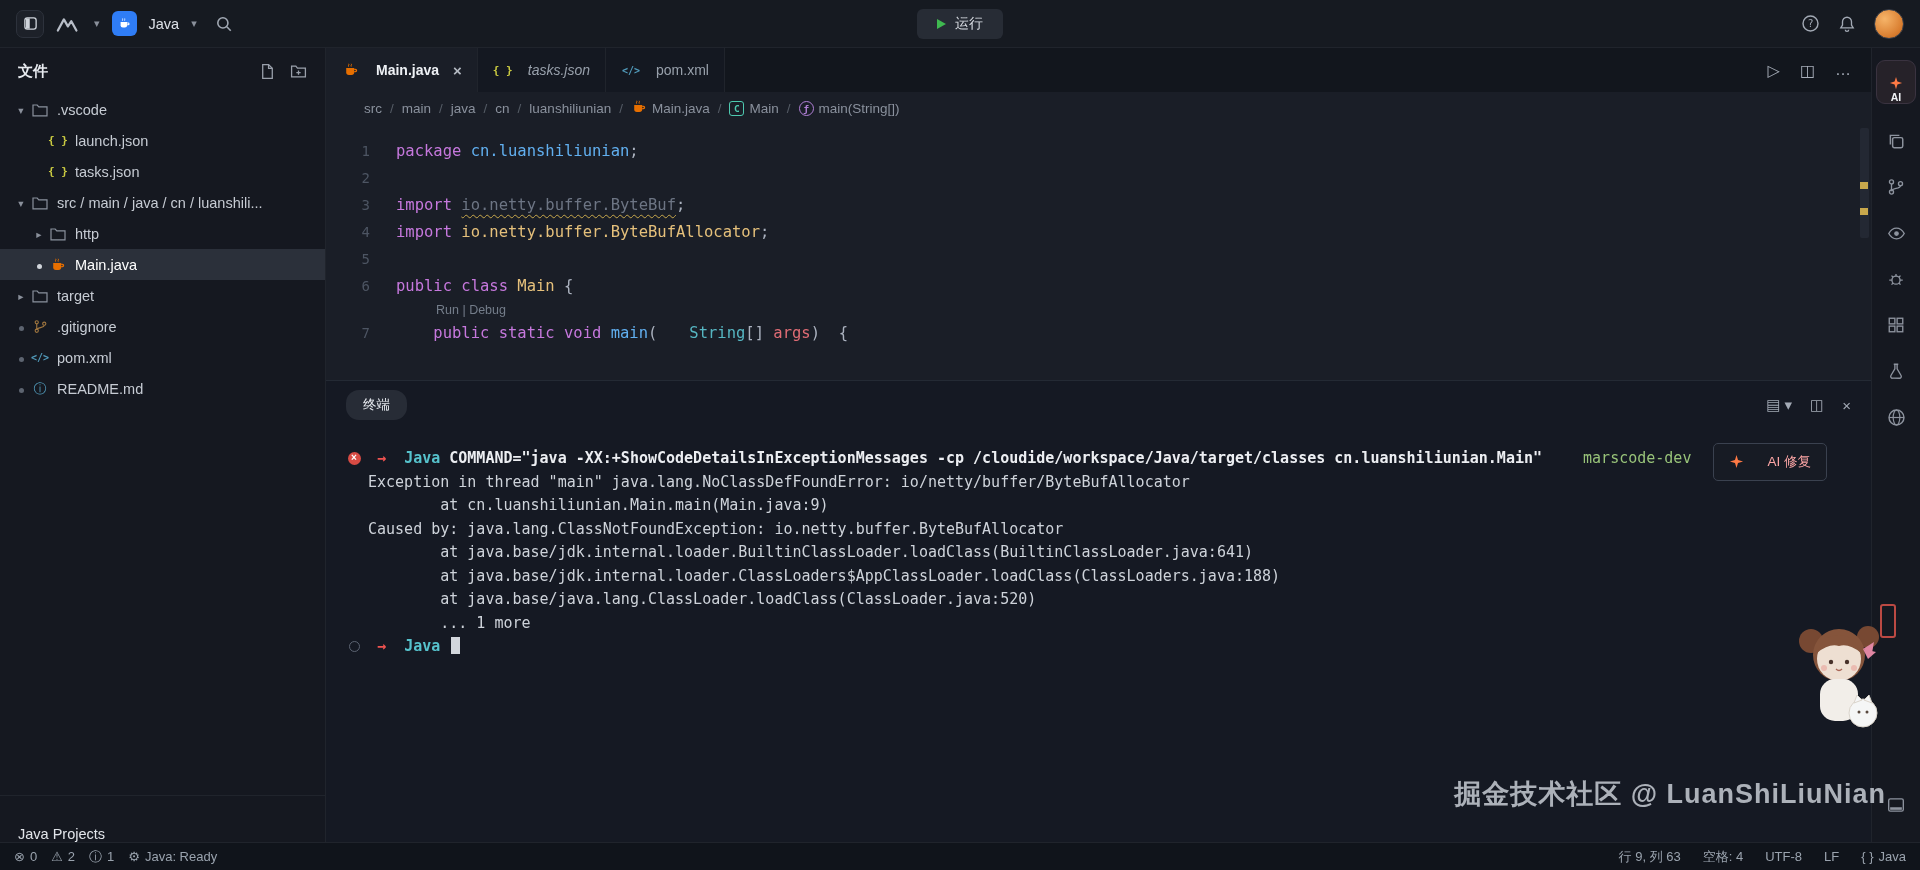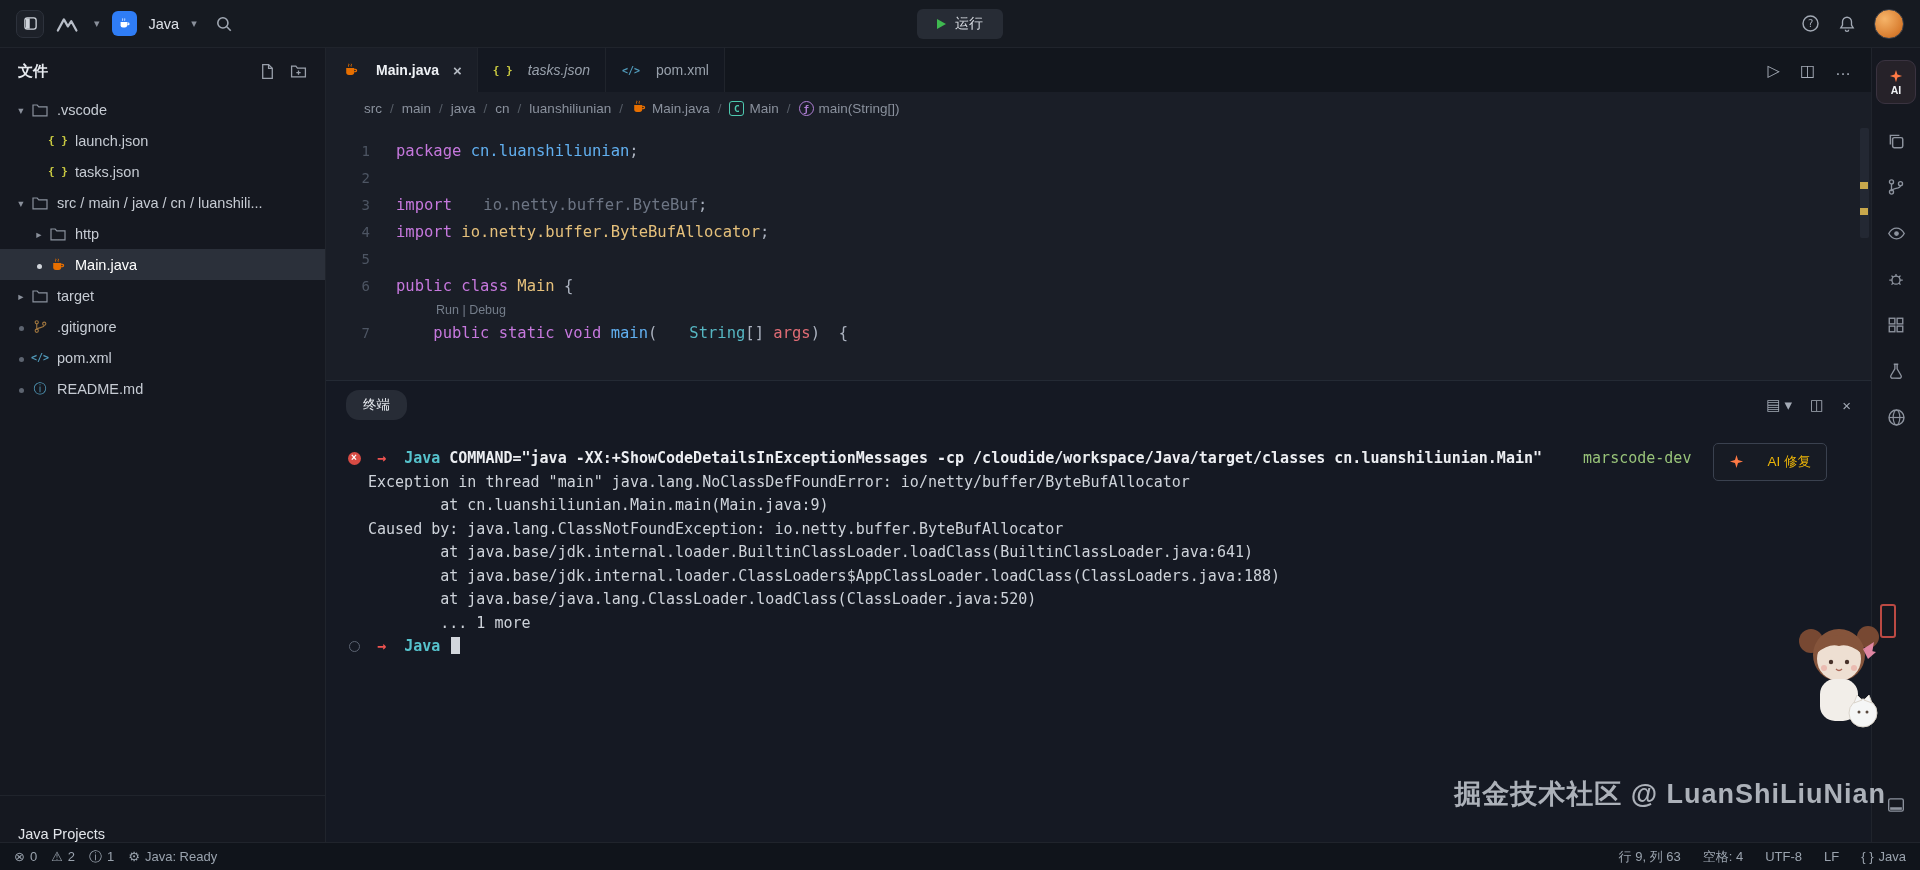--- a/index.html
+++ b/index.html
@@ -74,22 +74,22 @@
 
   
   .editor { height:256px; flex:none; position:relative; padding-top:14px; overflow:hidden; }
   .code-line { display:flex; height:27px; }
   .ln { width:70px; flex:none; text-align:right; padding-right:26px; color:#4d5563;
     font:14px/27px "DejaVu Sans Mono",monospace; }
   .lc { font:15.5px/27px "DejaVu Sans Mono",monospace; white-space:pre; color:#abb2bf; }
   .kw { color:#c678dd; } .blue { color:#61afef; } .cyan { color:#56b6c2;margin-left:32px; }
   .yellow { color:#e5c07b; } .red { color:#e06c75; }
   .dim { color:#6d7584; }
-  .wavy { text-decoration-style:wavy; text-decoration-color:#c8a84c;
-    text-decoration-thickness:1px; text-underline-offset:4px;margin-left:22px; }
+  .wavy { text-decoration:underline; text-decoration-style:wavy; text-decoration-color:#c8a84c;
+    text-decoration-thickness:1px; text-underline-offset:4px; }
   .codelens { height:20px; display:flex; align-items:center; }
   .codelens .lens-txt { margin-left:110px; font-size:12.5px; color:#747d8a;
     font-family:"Liberation Sans",sans-serif; }
   .codelens .lens-link { cursor:pointer; }
   .scrollbar { position:absolute; right:0; top:0; width:14px; height:100%; }
   .sb-thumb { position:absolute; right:2px; top:4px; width:9px; height:110px; background:#2c323e;
     opacity:.55; border-radius:2px; }
   .ov-mark { position:absolute; right:3px; width:8px; height:7px; background:#c8a84c; }
 
   
@@ -109,27 +109,27 @@
   .err-circle::after { content:"×"; position:absolute; left:0; top:0; width:13px; height:13px;
     color:#fff; font:bold 10px/12px "Liberation Sans",sans-serif; text-align:center; }
   .idle-circle { width:11px; height:11px; border-radius:50%; border:1.6px solid #5c6472; }
   .t-text { white-space:pre; }
   .twhite { color:#eceef2; font-weight:bold; } .tcyan { color:#56c2cc; font-weight:bold; }
   .tred { color:#ef5350; font-weight:bold; } .tgreen { color:#98c379;padding-left:32px; }
   .block-cursor { display:inline-block; width:9px; height:17px; background:#d2d6dc;
     vertical-align:-3px; margin-left:2px; }
   .ai-fix { position:absolute; top:14px; right:44px; display:flex; align-items:center; gap:23px;
     background:#171b24; border:1px solid #3a414f; border-radius:5px; padding:6px 15px;
-    color:#eab308; font-size:13.5px; font-family:"Liberation Sans","DejaVu Sans",sans-serif; cursor:pointer; }
+    color:#fca5a5; font-size:13.5px; font-family:"Liberation Sans","DejaVu Sans",sans-serif; cursor:pointer; }
 
   
   .rightbar { width:49px; flex:none; background:#151820; border-left:1px solid #20242c;
     display:flex; flex-direction:column; align-items:center; padding-top:12px; }
   .ai-box { width:40px; height:44px; border-radius:9px; background:#262229; border:1px solid #3a3340;
-    display:flex; flex-direction:column; align-items:center; justify-content:center; gap:1px;
+    display:flex; flex-direction:column; align-items:center; justify-content:flex-end; gap:1px;
     cursor:pointer; margin-bottom:14px; }
   .ai-box .ai-txt { color:#f0f2f5; font-size:10.5px; font-weight:700; }
   .rb-icon { width:49px; height:46px; display:flex; align-items:center; justify-content:center;
     color:#8d939e; cursor:pointer; }
   .rb-bottom { margin-top:auto; margin-bottom:14px; }
 
   
   .statusbar { height:28px; flex:none; background:#10141b; border-top:1px solid #20242c;
     display:flex; align-items:center; padding:0 14px; font-size:13px; color:#9aa3ae; }
   .sb-left { display:flex; align-items:center; gap:14px; }

